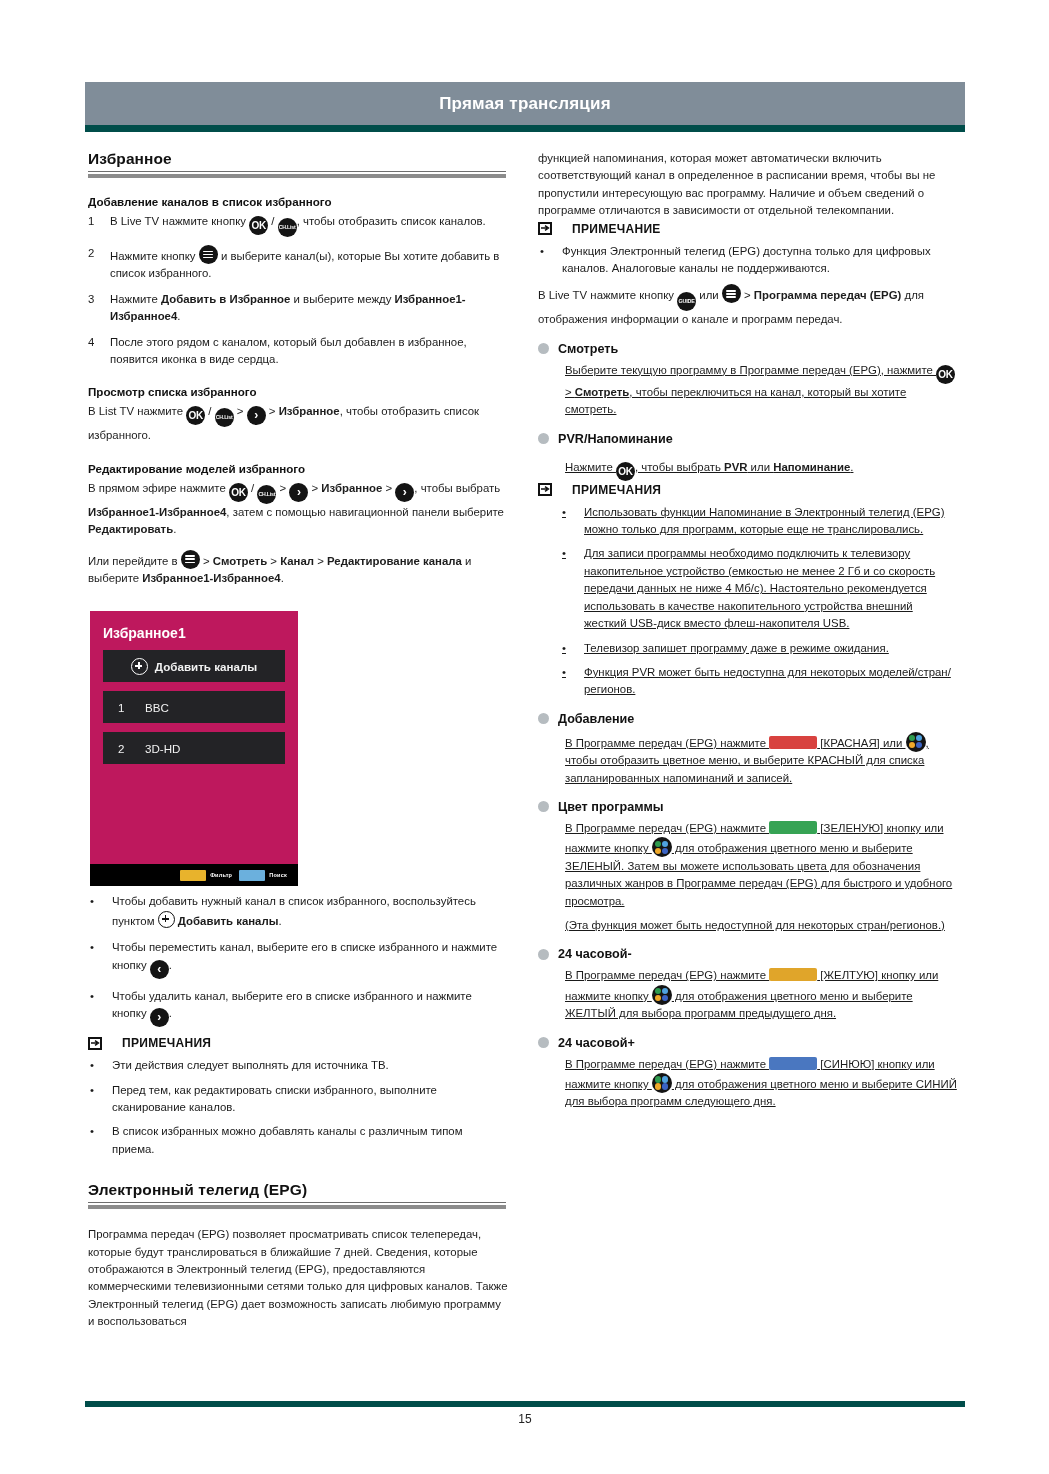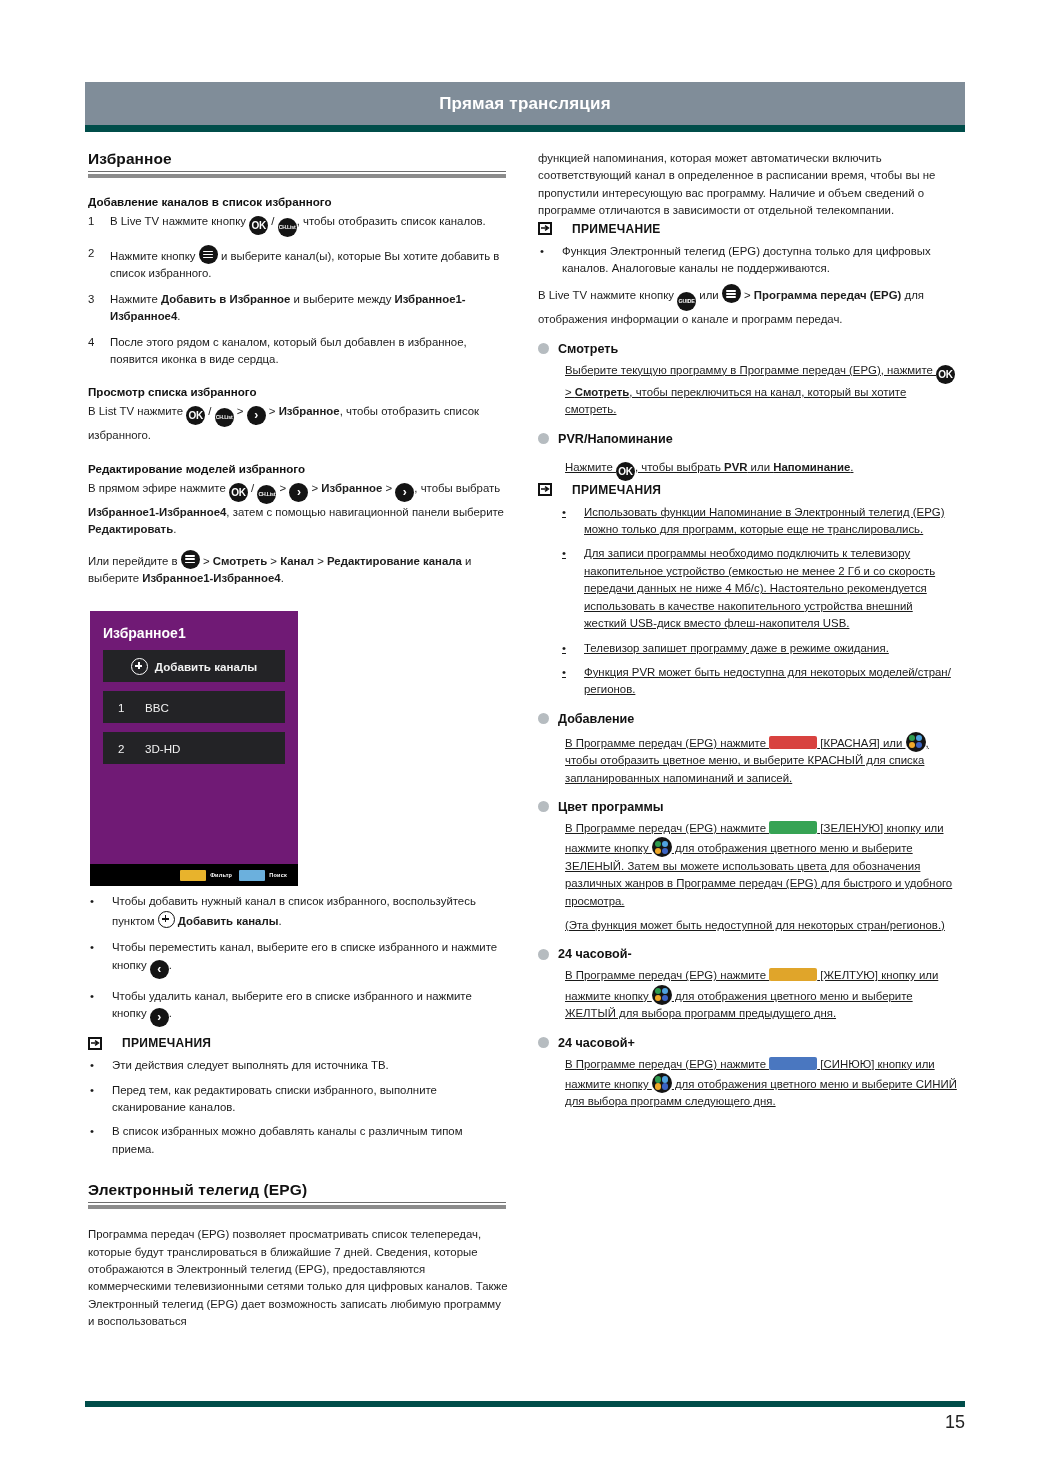--- a/index.html
+++ b/index.html
@@ -93,21 +93,21 @@
     background:#141414;position:relative;
   }
   .key4 span{position:absolute;width:6.2px;height:6.2px;border-radius:50%;}
   .key4 span:nth-child(1){left:3.4px;top:3.4px;background:#2e9b4e;}
   .key4 span:nth-child(2){left:10.4px;top:3.4px;background:#4fa2e0;}
   .key4 span:nth-child(3){left:3.4px;top:10.4px;background:#efa92a;}
   .key4 span:nth-child(4){left:10.4px;top:10.4px;background:#3b63c4;}
 
   
   .tv{
-    position:relative;width:208px;background:#701a75;margin:13px 0 0 2px;
+    position:relative;width:208px;background:#be185d;margin:13px 0 0 2px;
     padding:0;box-sizing:border-box;height:275px;
   }
   .tv-title{color:#ffffff;font-size:14px;font-weight:bold;padding:14px 0 0 13px;}
   .tv-row{
     margin:9px 13px 0 13px;height:32px;background:#232326;display:flex;align-items:center;
     color:#f2f2f2;font-size:11.6px;
   }
   .tv-add{justify-content:center;font-weight:bold;gap:7px;}
   .tv-add .key-plus{border-color:#fff;vertical-align:0;}
   .tv-add .key-plus i{background:#fff;}
@@ -117,22 +117,22 @@
     display:flex;align-items:center;justify-content:flex-end;padding-right:11px;
     box-sizing:border-box;gap:7px;
   }
   .tv-foot .fitem{display:flex;align-items:center;gap:4px;}
   .tv-foot .fsw{width:26px;height:11px;border-radius:1px;}
   .tv-foot .flbl{color:#fff;font-size:5.6px;font-weight:bold;letter-spacing:.2px;}
 
   
   .ft-rule{position:absolute;left:85px;top:1401px;width:880px;height:6px;background:#004d4a;}
   .ft-page{
-    position:absolute;left:85px;top:1412px;width:880px;text-align:right;
-    font-size:18px;color:#222;
+    position:absolute;left:85px;top:1412px;width:880px;text-align:center;
+    font-size:12px;color:#222;
   }
 </style>
 </head>
 <body>
 
 <div class="page">
 
   <div class="hdr-band">
     <div class="hdr-title">Прямая трансляция</div>
   </div>

